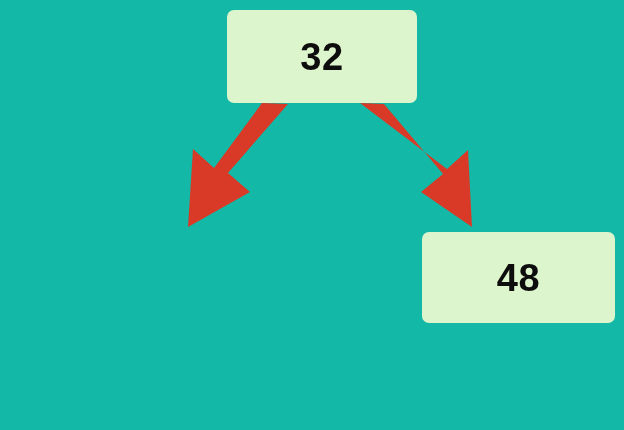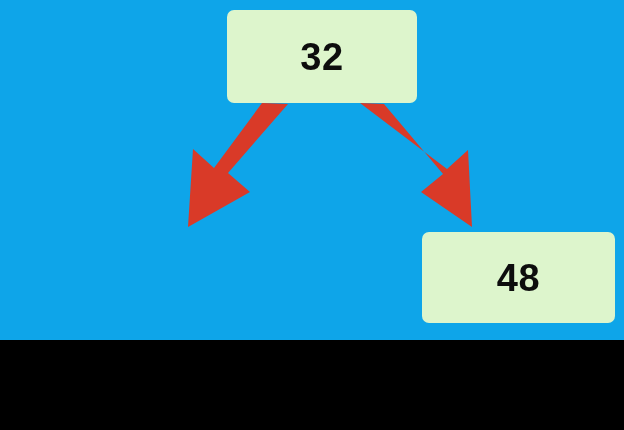--- a/index.html
+++ b/index.html
@@ -10,22 +10,22 @@
   }
   body {
     width: 624px;
     height: 430px;
     overflow: hidden;
     font-family: "Liberation Sans", sans-serif;
   }
   #canvas {
     position: relative;
     width: 624px;
-    height: 340px;
-    background: #0ea5e9;
+    height: 430px;
+    background: #14b8a6;
   }
   #edge-layer {
     position: absolute;
     left: 0;
     top: 0;
     width: 624px;
     height: 430px;
   }
   .node {
     position: absolute;

